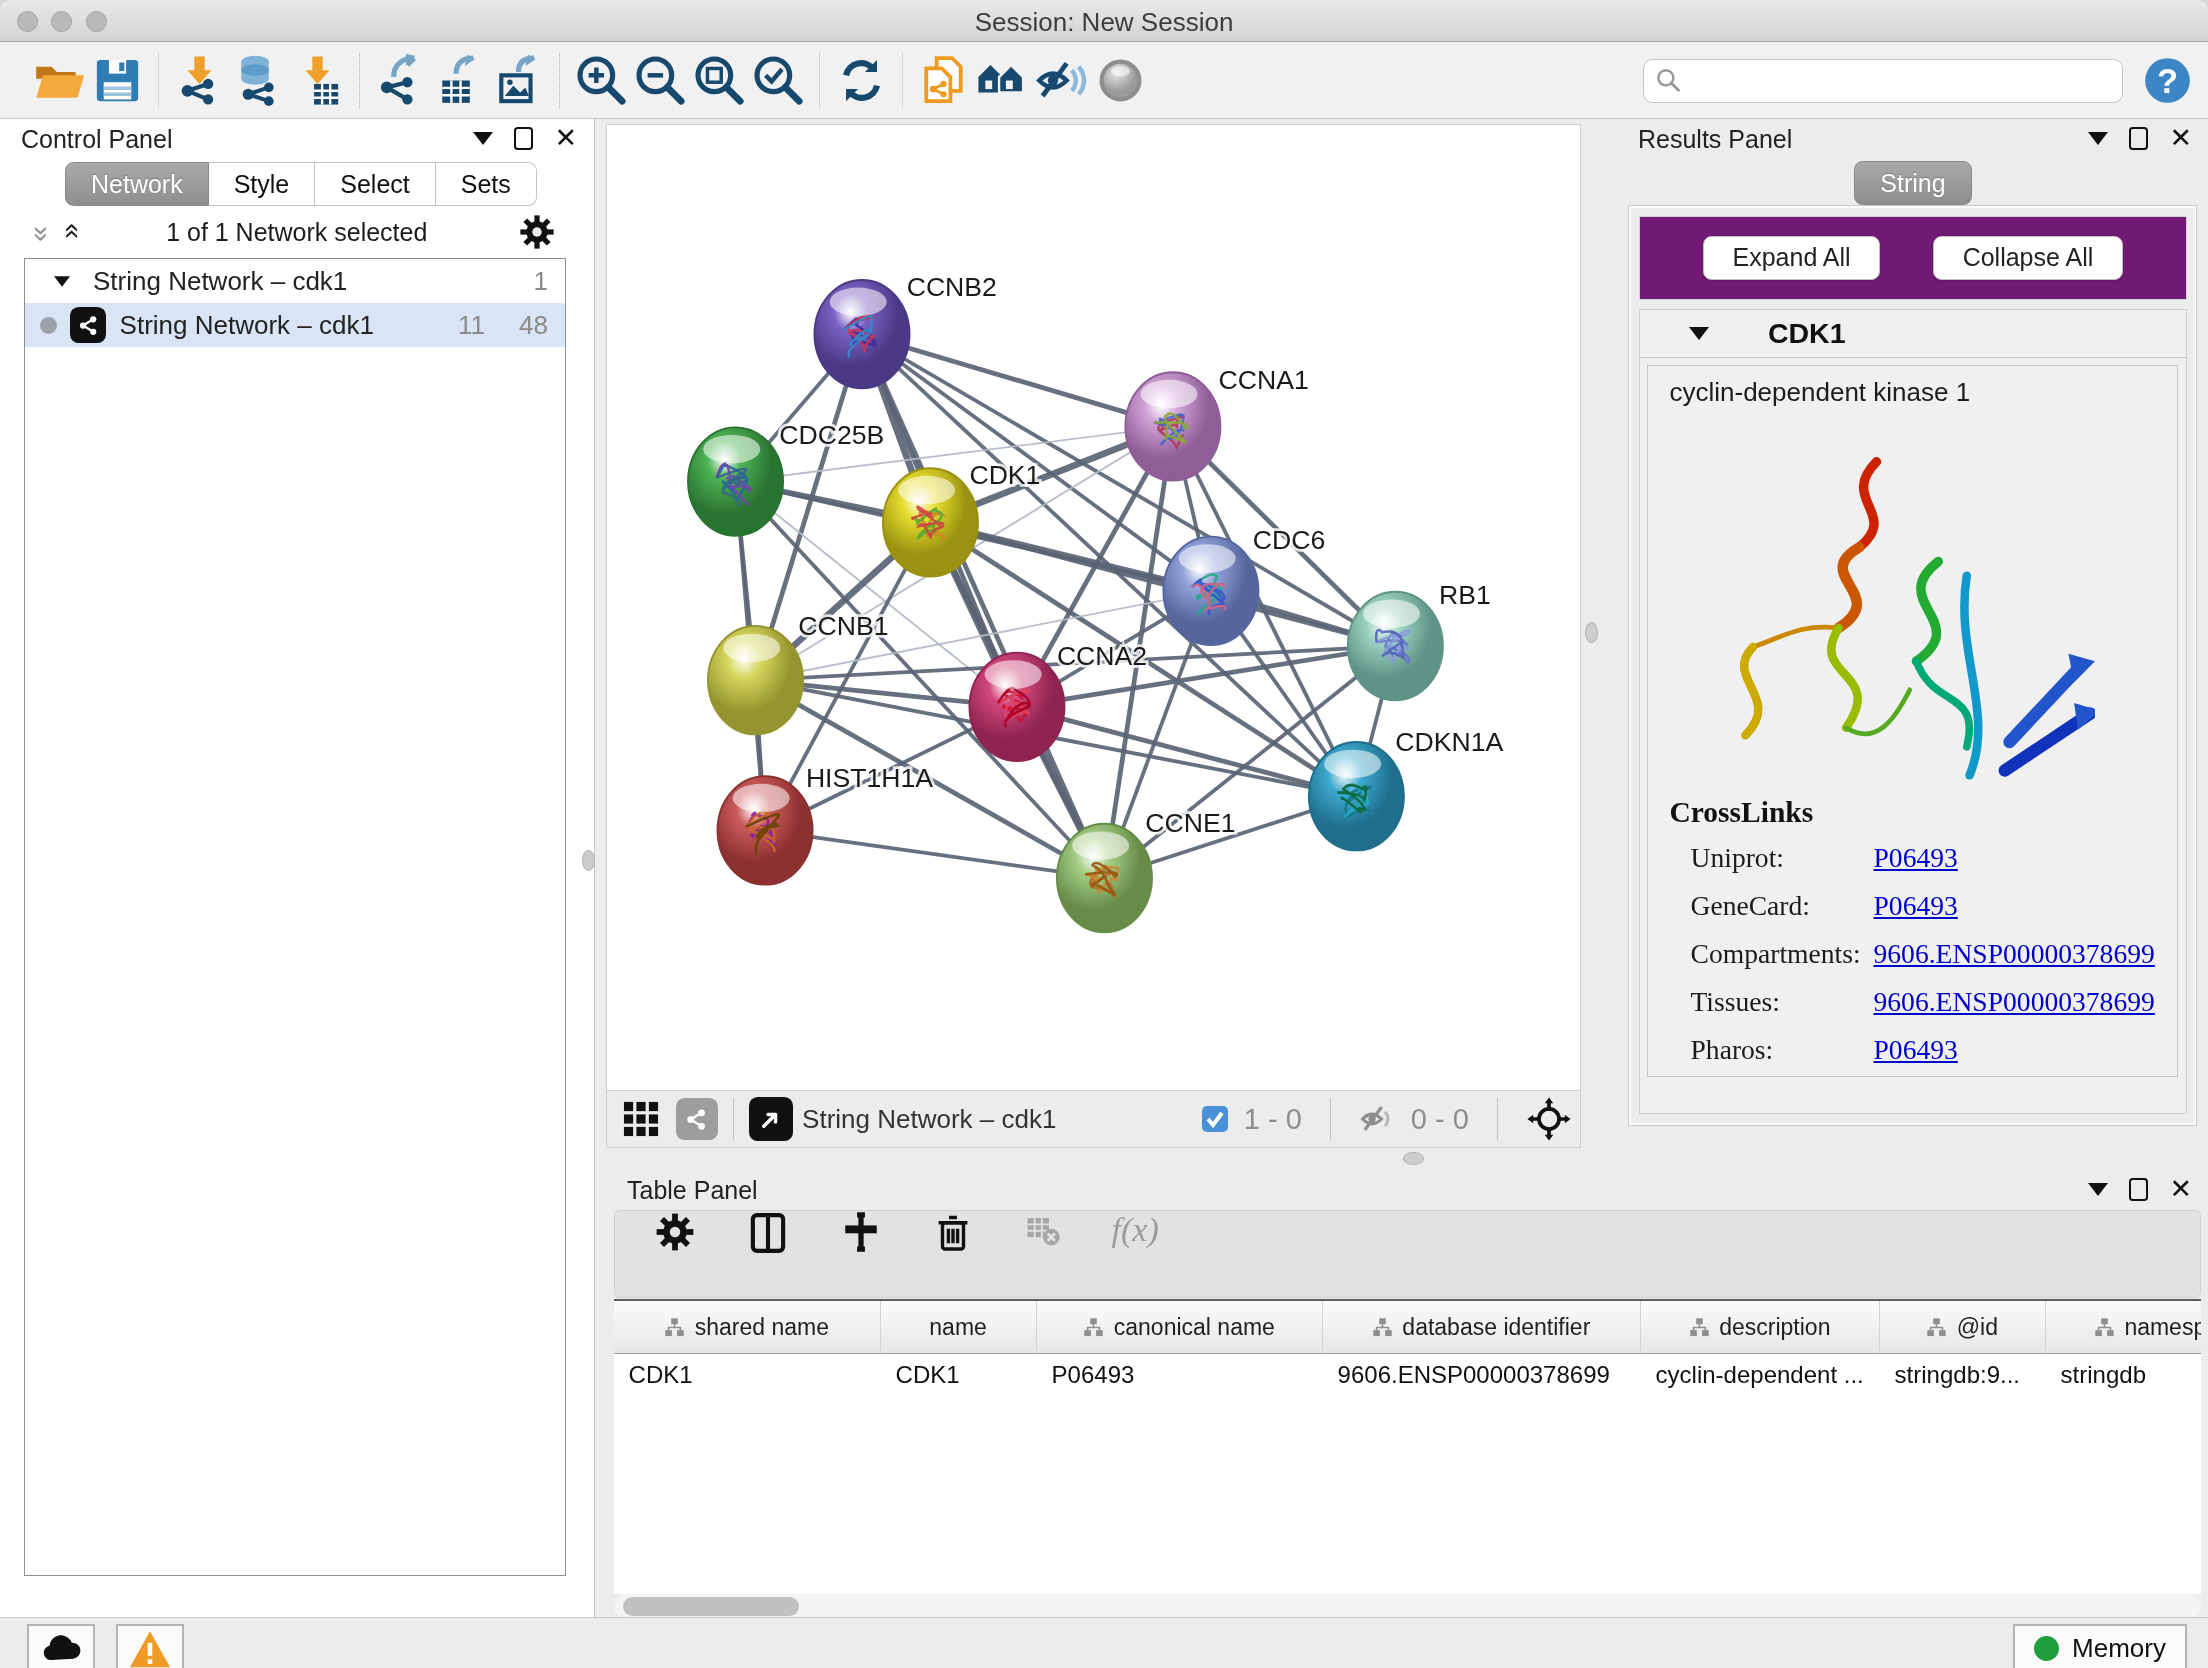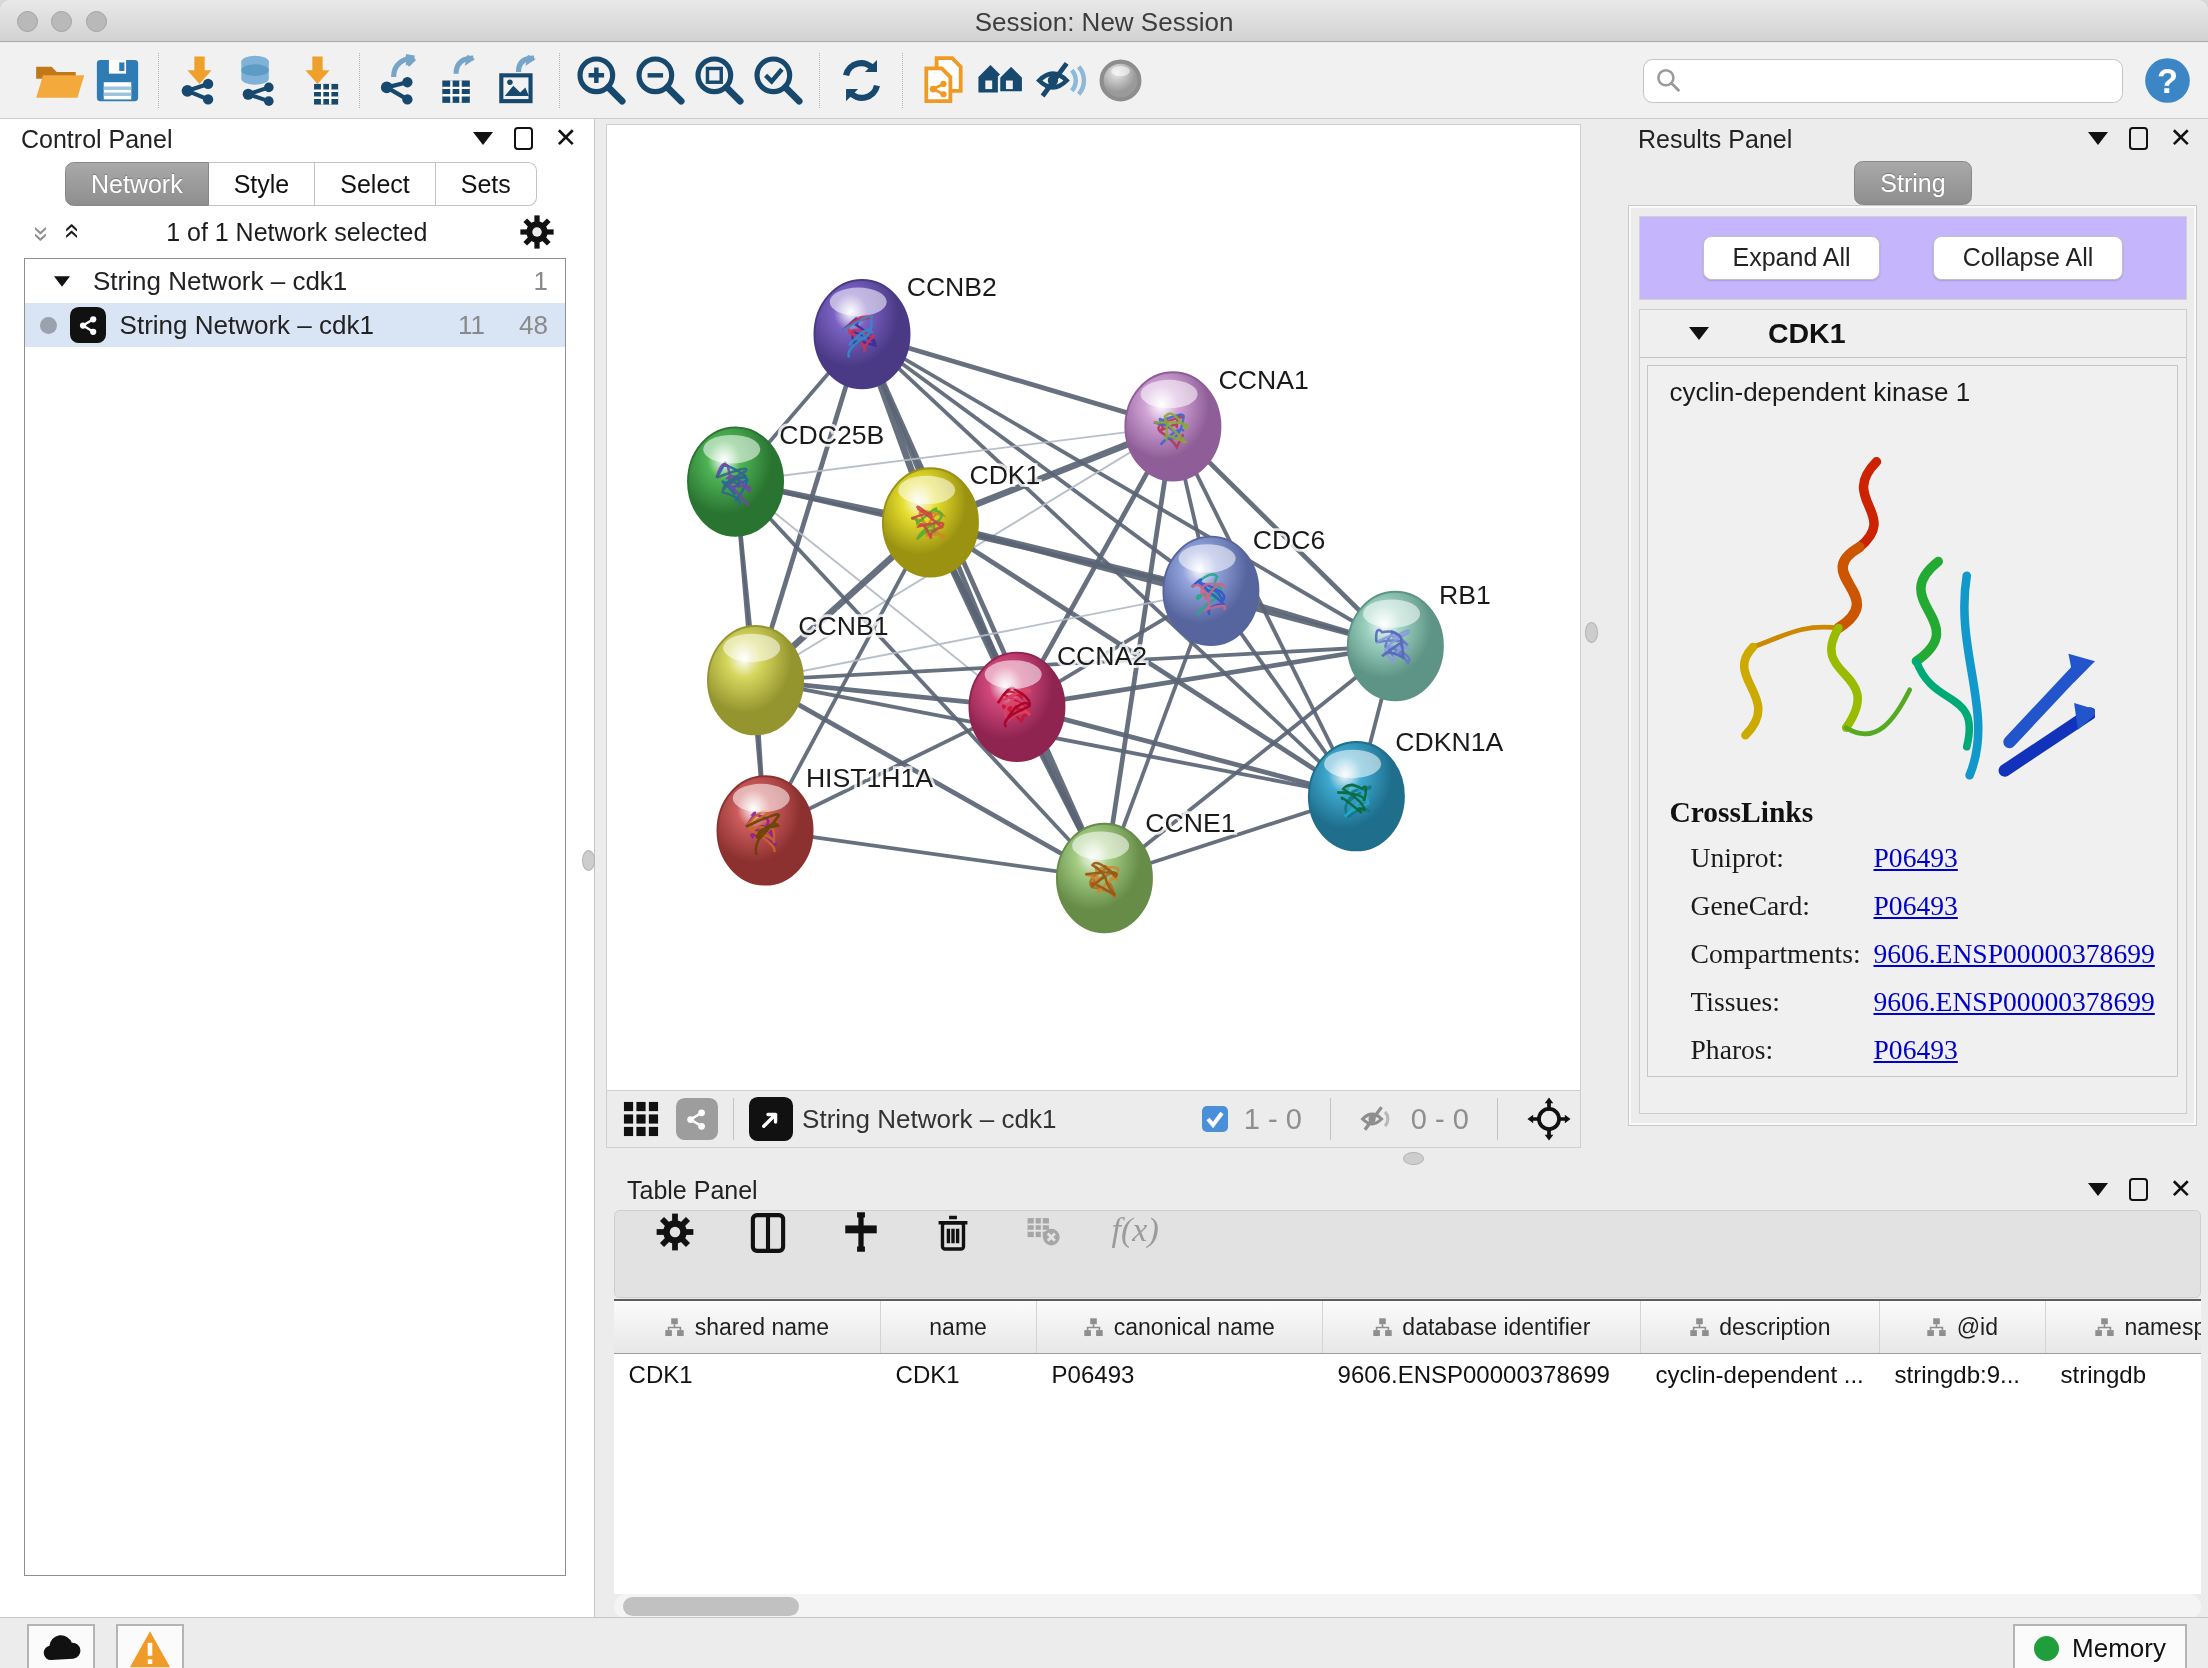--- a/index.html
+++ b/index.html
@@ -58,21 +58,21 @@
   .cb-sep{width:0;height:42px;border-left:1px solid #c2c2c2;margin:0 15px;}
   .cb-title{font-size:26px;color:#333;margin-left:9.5px;}
   .cb-right{margin-left:auto;display:flex;align-items:center;gap:13.3px;margin-right:7.6px;}
   .cb-count{font-size:29px;color:#8e8e8e;}
   
   .results{position:absolute;left:1617px;top:119px;width:592px;height:1022px;background:#ececec;}
   .rtab{position:absolute;left:0;right:0;top:42px;display:flex;justify-content:center;}
   .rbox{position:absolute;left:11.4px;top:86px;width:569px;height:921px;background:#ececec;
     border:1.9px solid #c9c9c9;box-shadow:inset 0 0 0 1.9px #fafafa;}
   .rbtns{position:absolute;left:9.5px;top:9.5px;right:9.5px;height:84px;border:1.9px solid #d2d2d2;
-    background:#c4b5fd;display:flex;align-items:center;justify-content:center;gap:53px;}
+    background:#701a75;display:flex;align-items:center;justify-content:center;gap:53px;}
   .wbtn{height:44px;padding:0 28.5px;background:#fff;border:1px solid #c0c0c0;border-radius:8.6px;
     font-size:25px;display:flex;align-items:center;box-shadow:0 1px 1.9px rgba(0,0,0,.15);}
   .rmain{position:absolute;left:9.5px;top:103px;right:9.5px;bottom:11.4px;border:1.9px solid #cdcdcd;background:#efefef;}
   .rhead{height:48px;display:flex;align-items:center;border-bottom:1px solid #c4c4c4;}
   .rhead .tri-down{margin-left:49px;}
   .rhead .gname{font-size:28.5px;font-weight:bold;margin-left:59px;color:#111;}
   .rinner{position:absolute;left:7.6px;top:55px;right:7.6px;bottom:36px;border:1px solid #c6c6c6;background:#f0f0f0;}
   .rdesc{font-size:26px;color:#1c1c1c;padding:11.4px 0 0 21px;}
   .ribbon{position:absolute;left:48px;top:67px;}
   .xl{position:absolute;left:21px;top:430px;right:13.3px;font-family:"Liberation Serif","DejaVu Serif",serif;}

